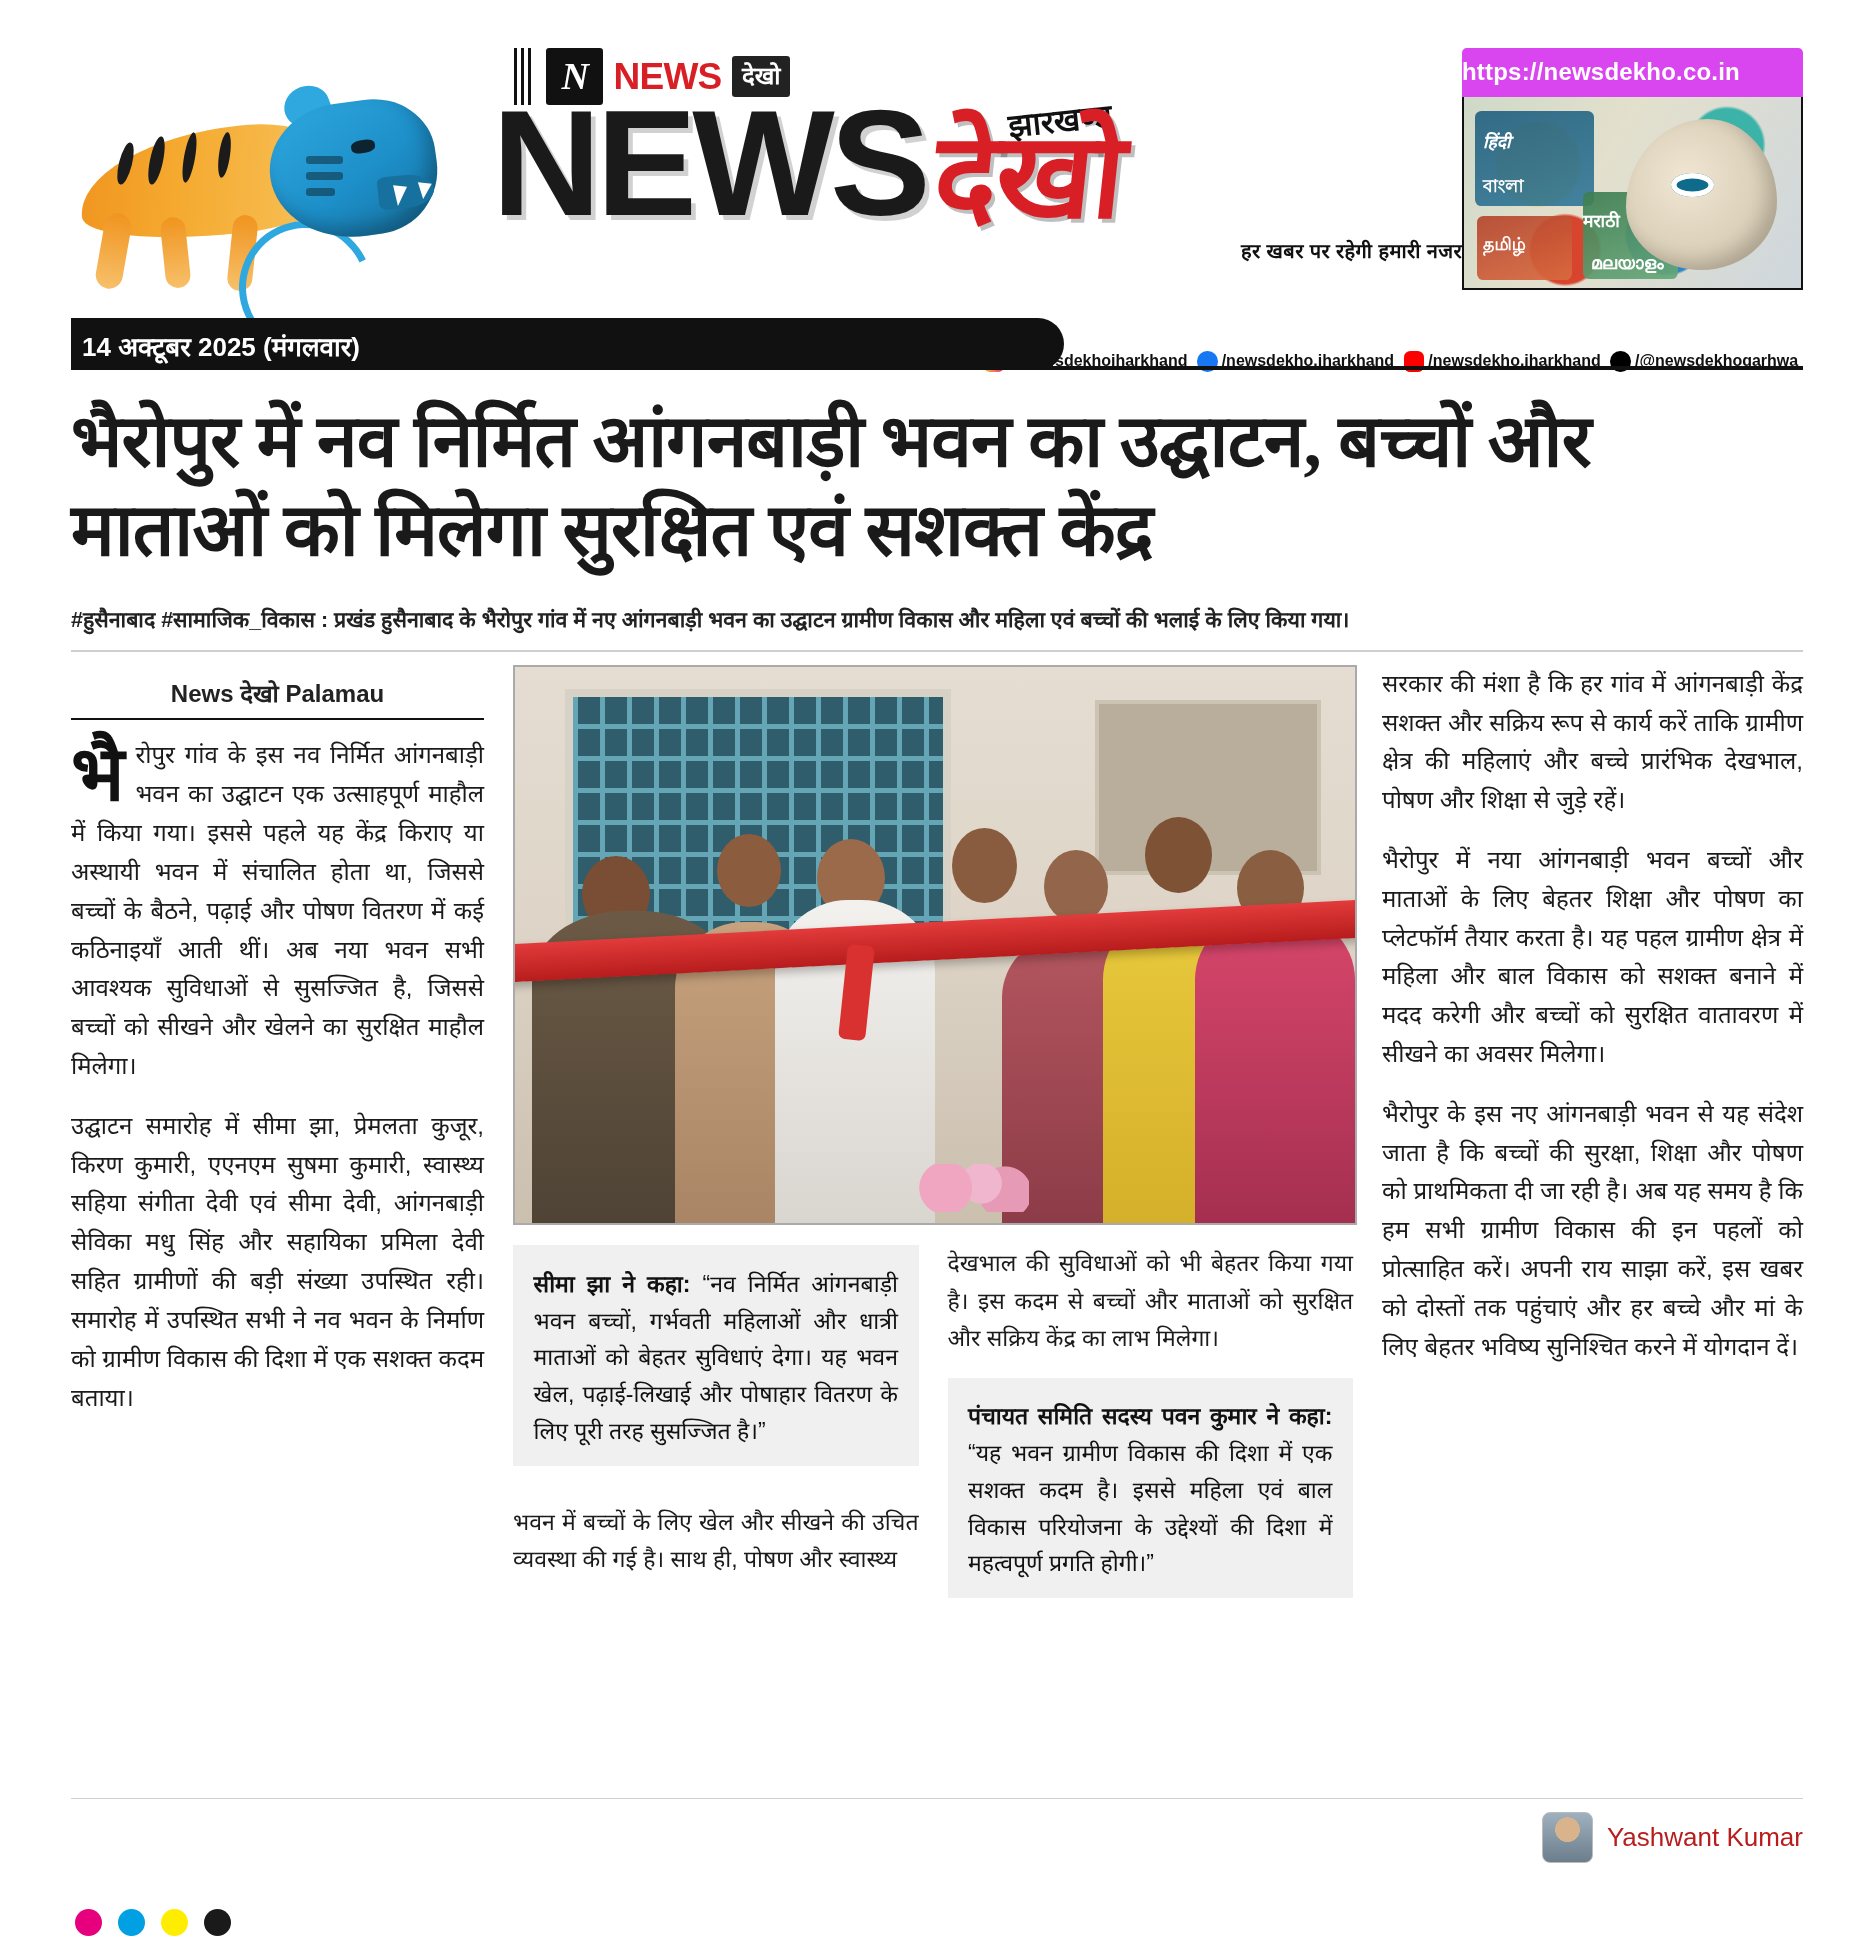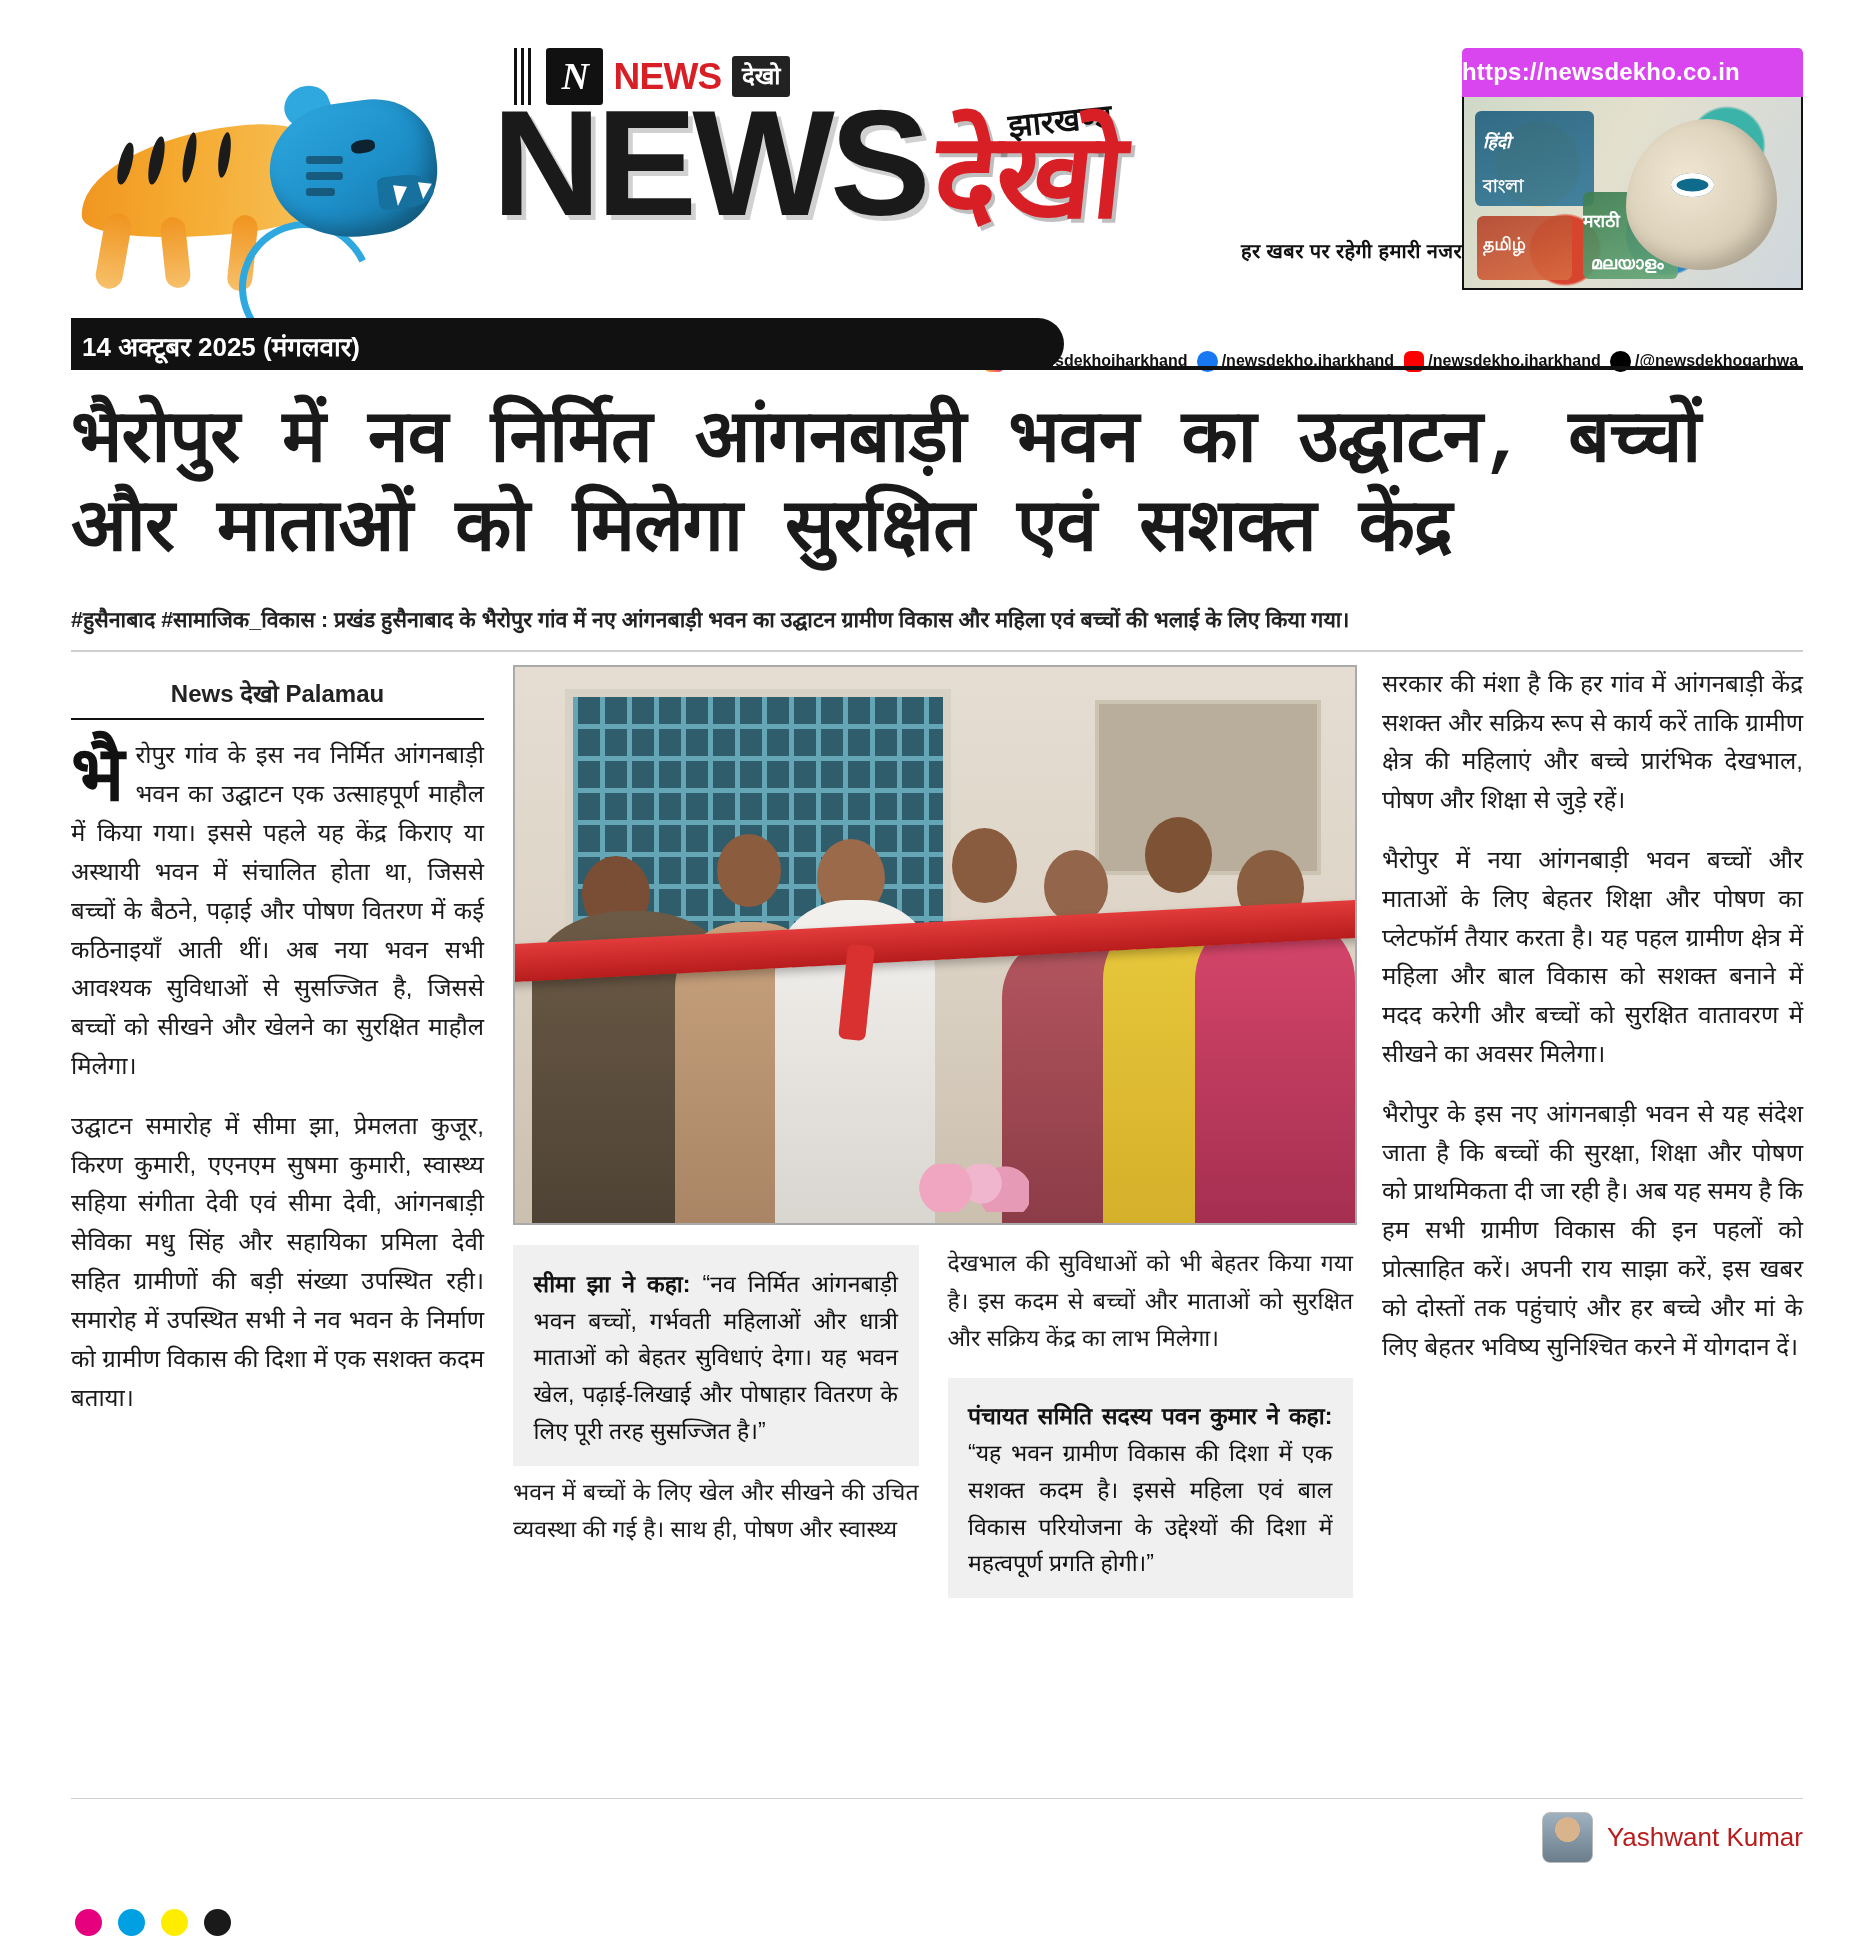--- a/index.html
+++ b/index.html
@@ -324,21 +324,21 @@
     background: #111;
   }
 
   
   .headline {
     margin: 27px 71px 0 71px;
     font-size: 73px;
     line-height: 1.22;
     font-weight: bold;
     color: #1a1a1a;
-    font-family: Liberation Mono, monospace;
+    font-family: Liberation Serif, serif;
     letter-spacing: -0.8px;
   }
   .standfirst {
     margin: 30px 71px 0 71px;
     font-size: 21.4px;
     font-weight: 600;
     color: #222;
     line-height: 1.45;
   }
   .rule-thin {
@@ -448,21 +448,21 @@
     background: radial-gradient(circle at 30% 50%, #f0a6c0 0 30%, transparent 31%),
                 radial-gradient(circle at 60% 40%, #efb6cd 0 26%, transparent 27%),
                 radial-gradient(circle at 80% 60%, #e79ab6 0 26%, transparent 27%);
   }
   .quote-box {
     background: #f0f0f0;
     padding: 20.6px 20.6px 16px 20.6px;
     font-size: 23px;
     line-height: 1.6;
     text-align: justify;
-    margin-bottom: 8px;
+    margin-bottom: 38px;
   }
   .quote-box .lead {
     font-weight: bold;
   }
   .two-sub {
     display: grid;
     grid-template-columns: 1fr 1fr;
     column-gap: 29px;
     margin-top: 20.6px;
   }

